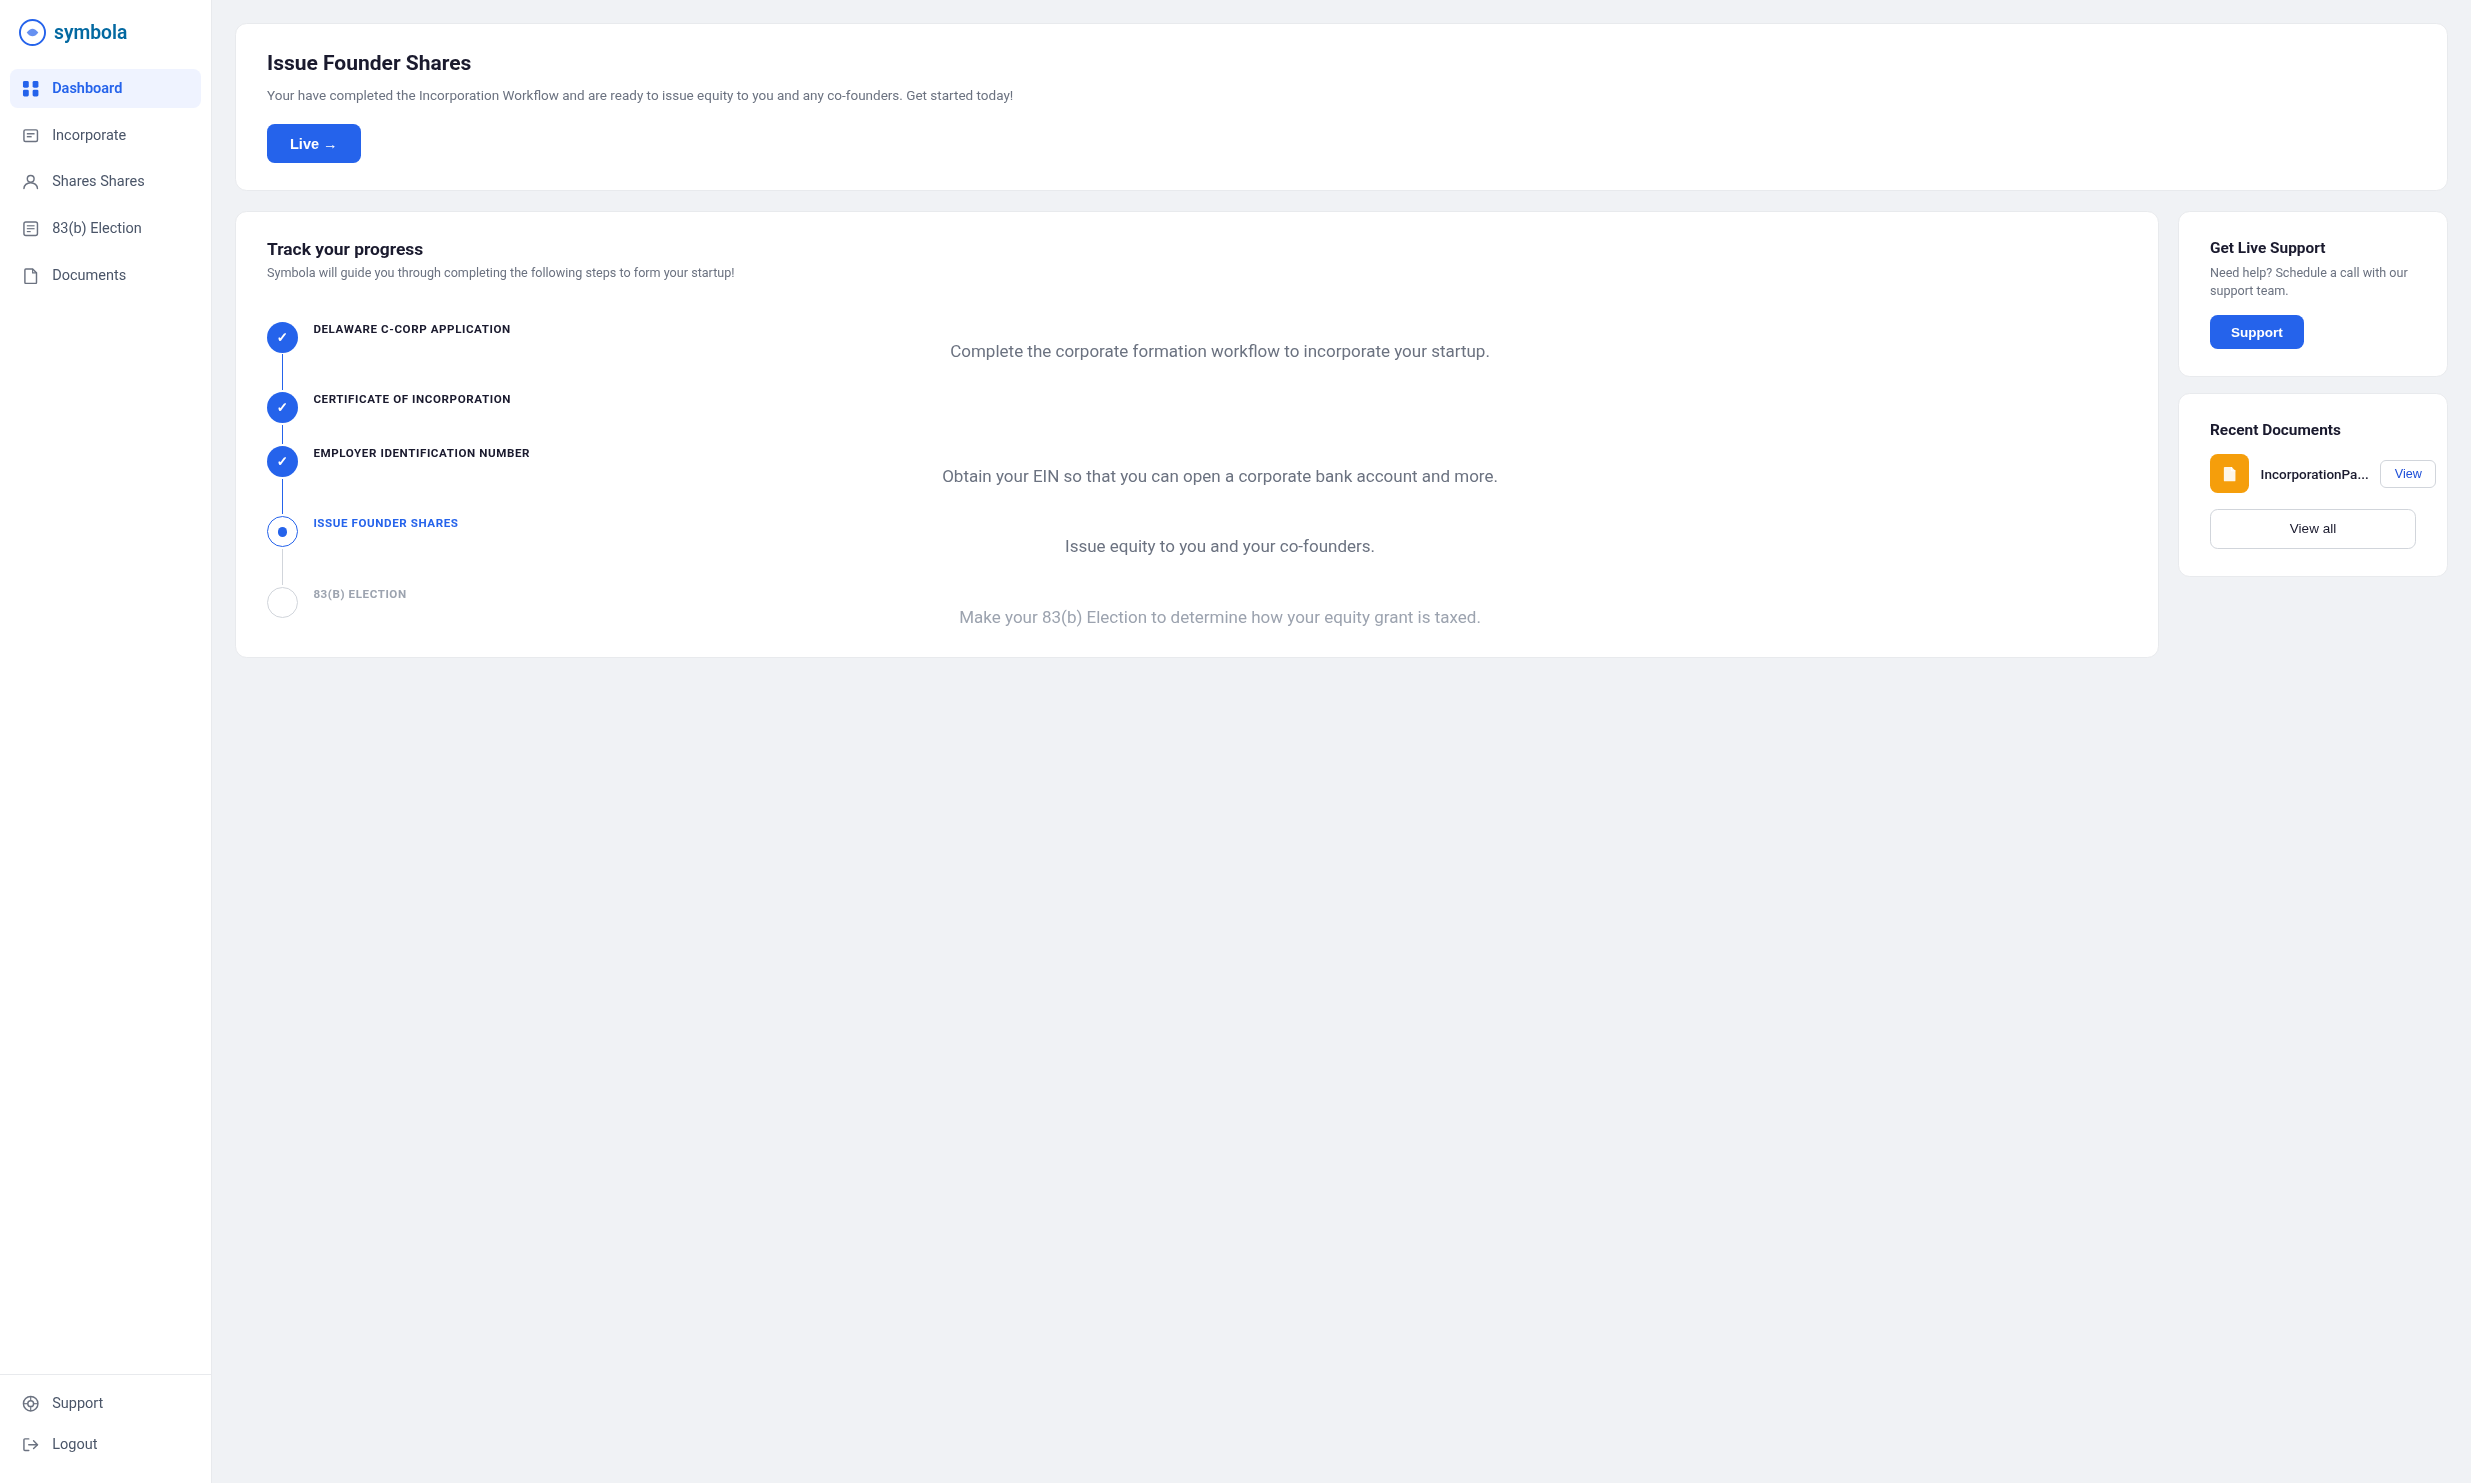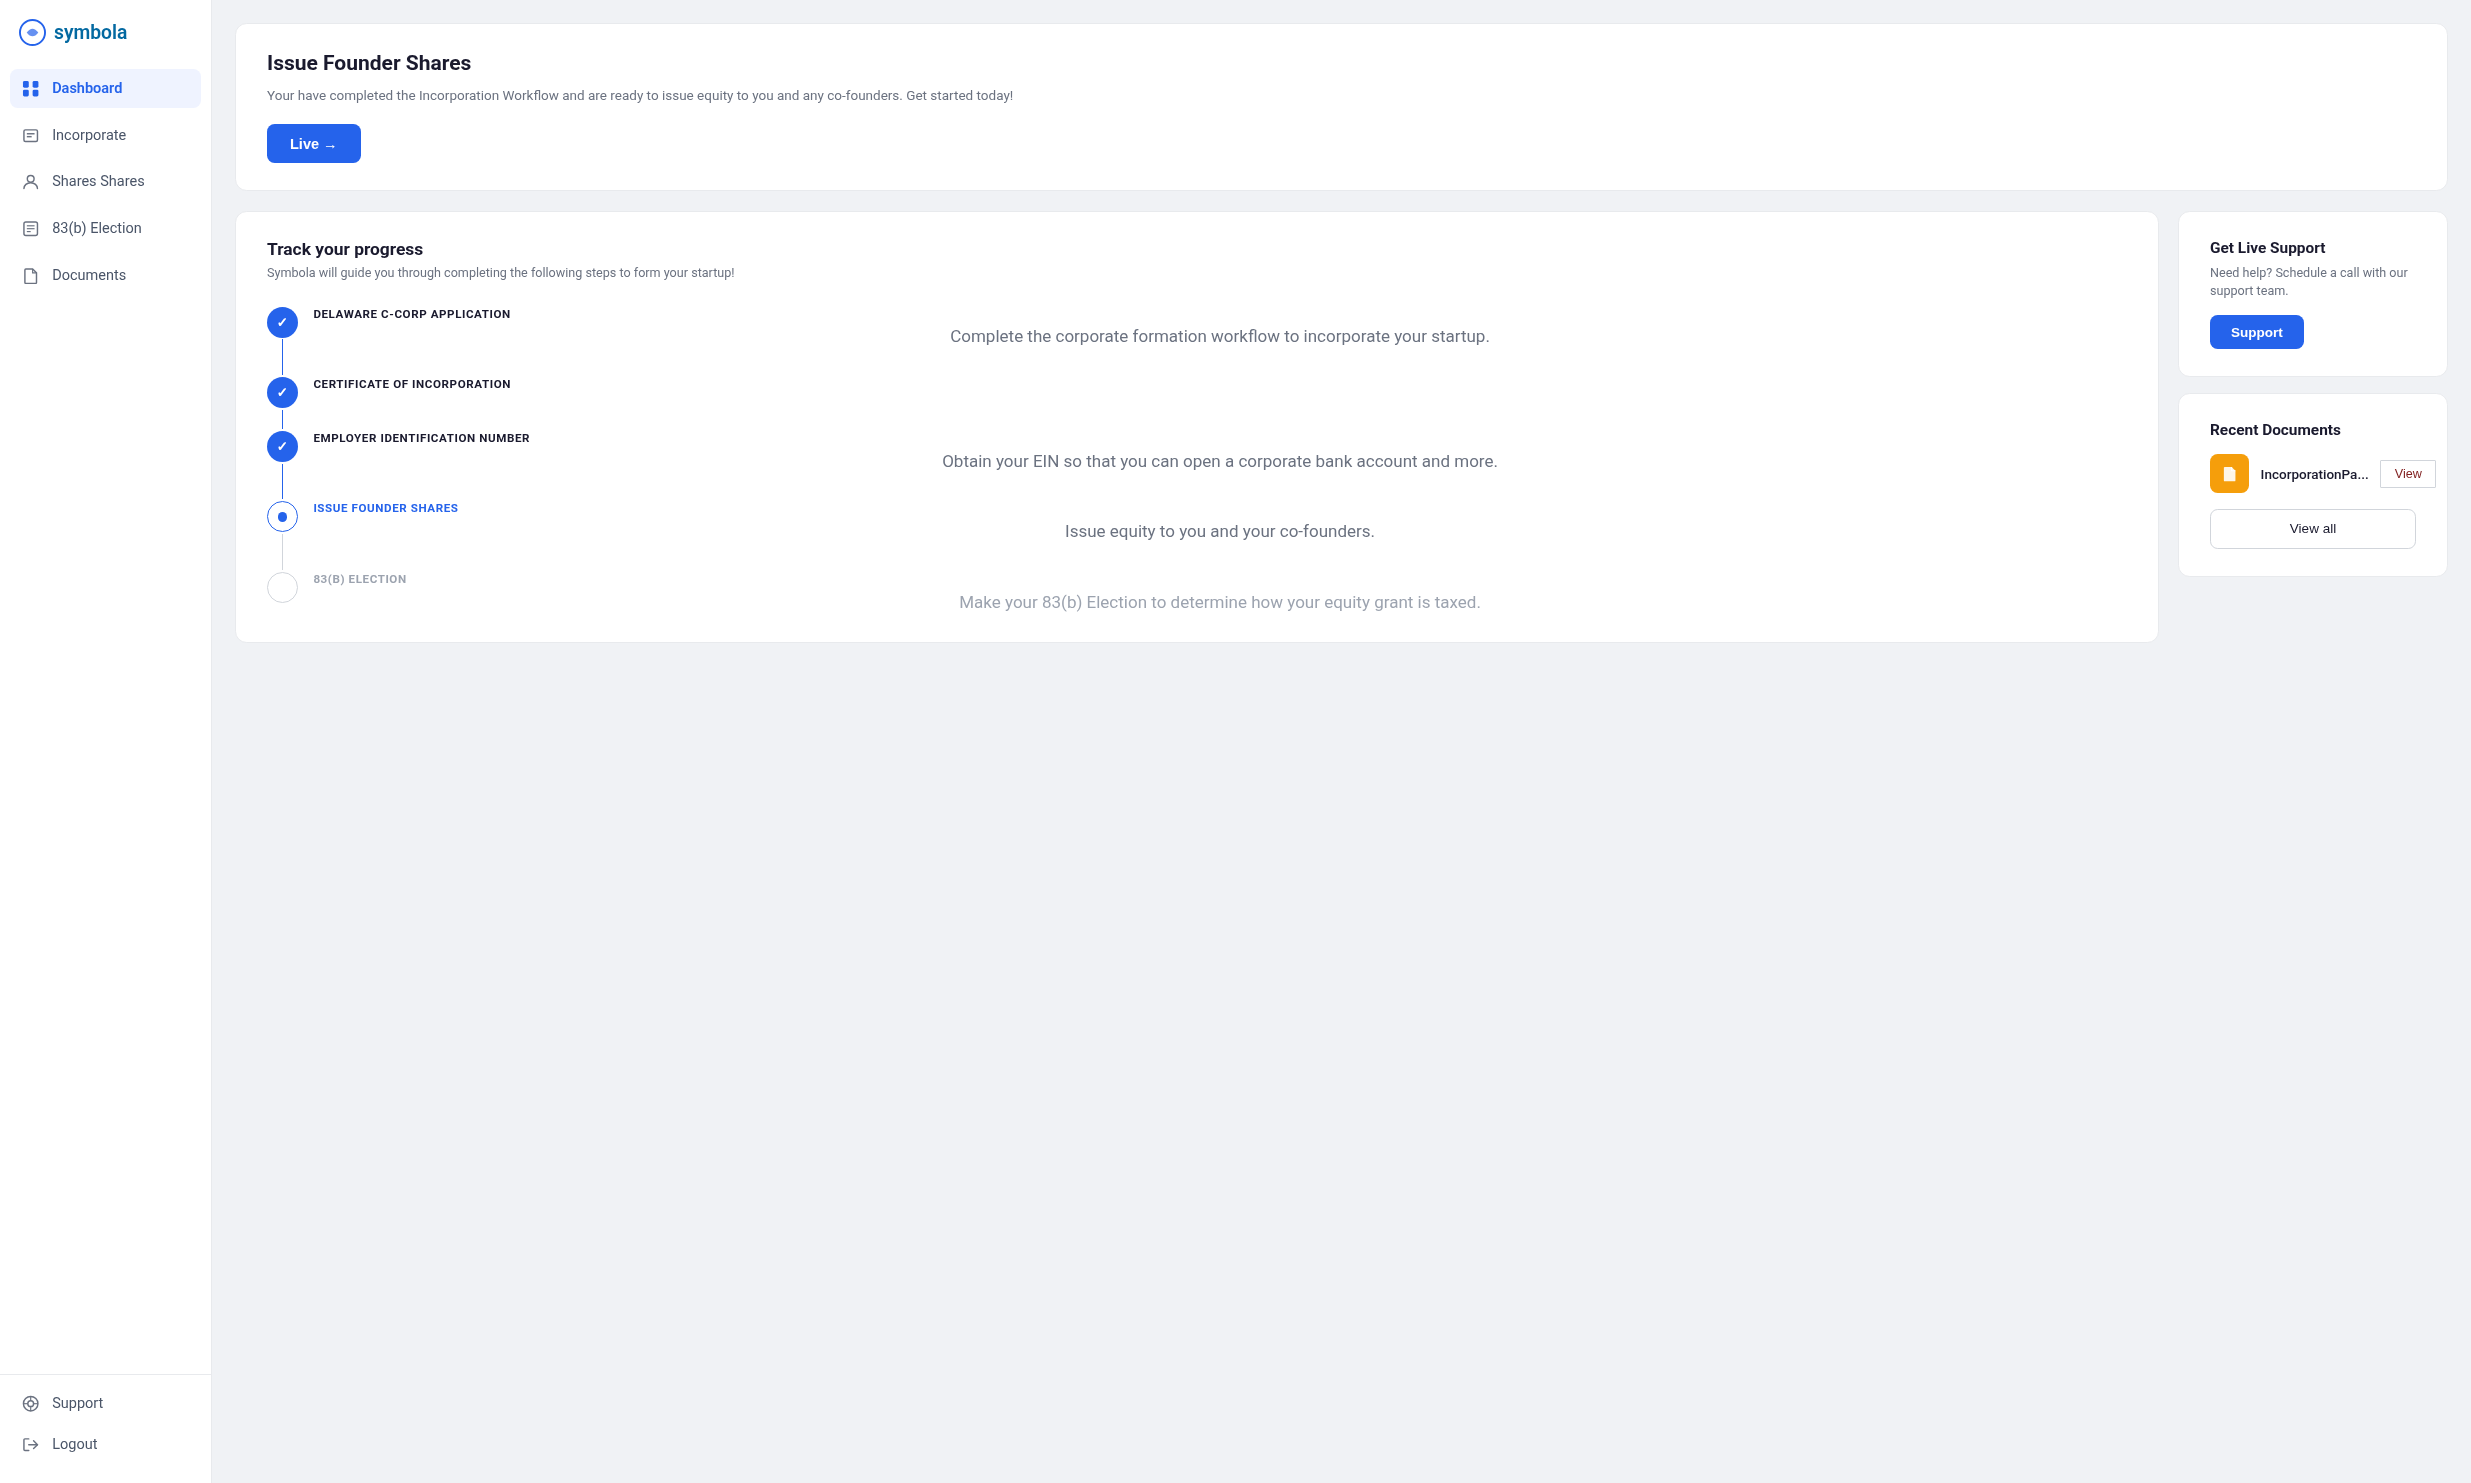--- a/index.html
+++ b/index.html
@@ -141,21 +141,21 @@
     
     .track-card h3 {
       font-size: 17.4px;
       font-weight: 700;
       color: #1a1a2e;
       margin-bottom: 5.8px;
     }
     .track-card .subtitle {
       font-size: 12.6px;
       color: #6b7280;
-      margin-bottom: 27px;
+      margin-bottom: 42px;
     }
 
     
     .steps {
       display: flex;
       flex-direction: column;
     }
     .step {
       display: flex;
       gap: 15.4px;
@@ -292,24 +292,24 @@
     }
     .doc-name {
       flex: 1;
       font-size: 13.5px;
       color: #1a1a2e;
       font-weight: 500;
     }
     .btn-view {
       background: #ffffff;
       border: 1px solid #d1d5db;
-      border-radius: 1px;
+      border-radius: 6px;
       padding: 5.8px 13.5px;
       font-size: 12.6px;
-      color: #7f1d1d;
+      color: #1d4ed8;
       cursor: pointer;
       font-weight: 500;
     }
     .btn-view-all {
       width: 100%;
       background: #ffffff;
       border: 1px solid #d1d5db;
       border-radius: 7.7px;
       padding: 11.6px;
       font-size: 13.5px;

